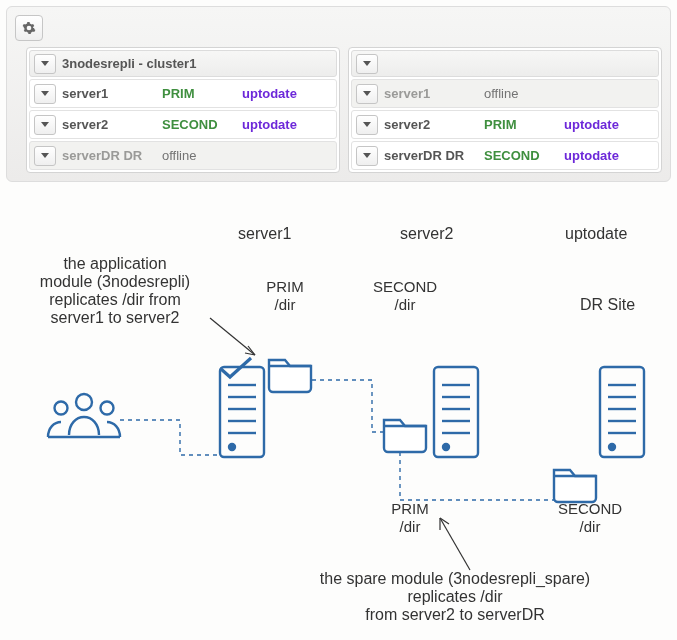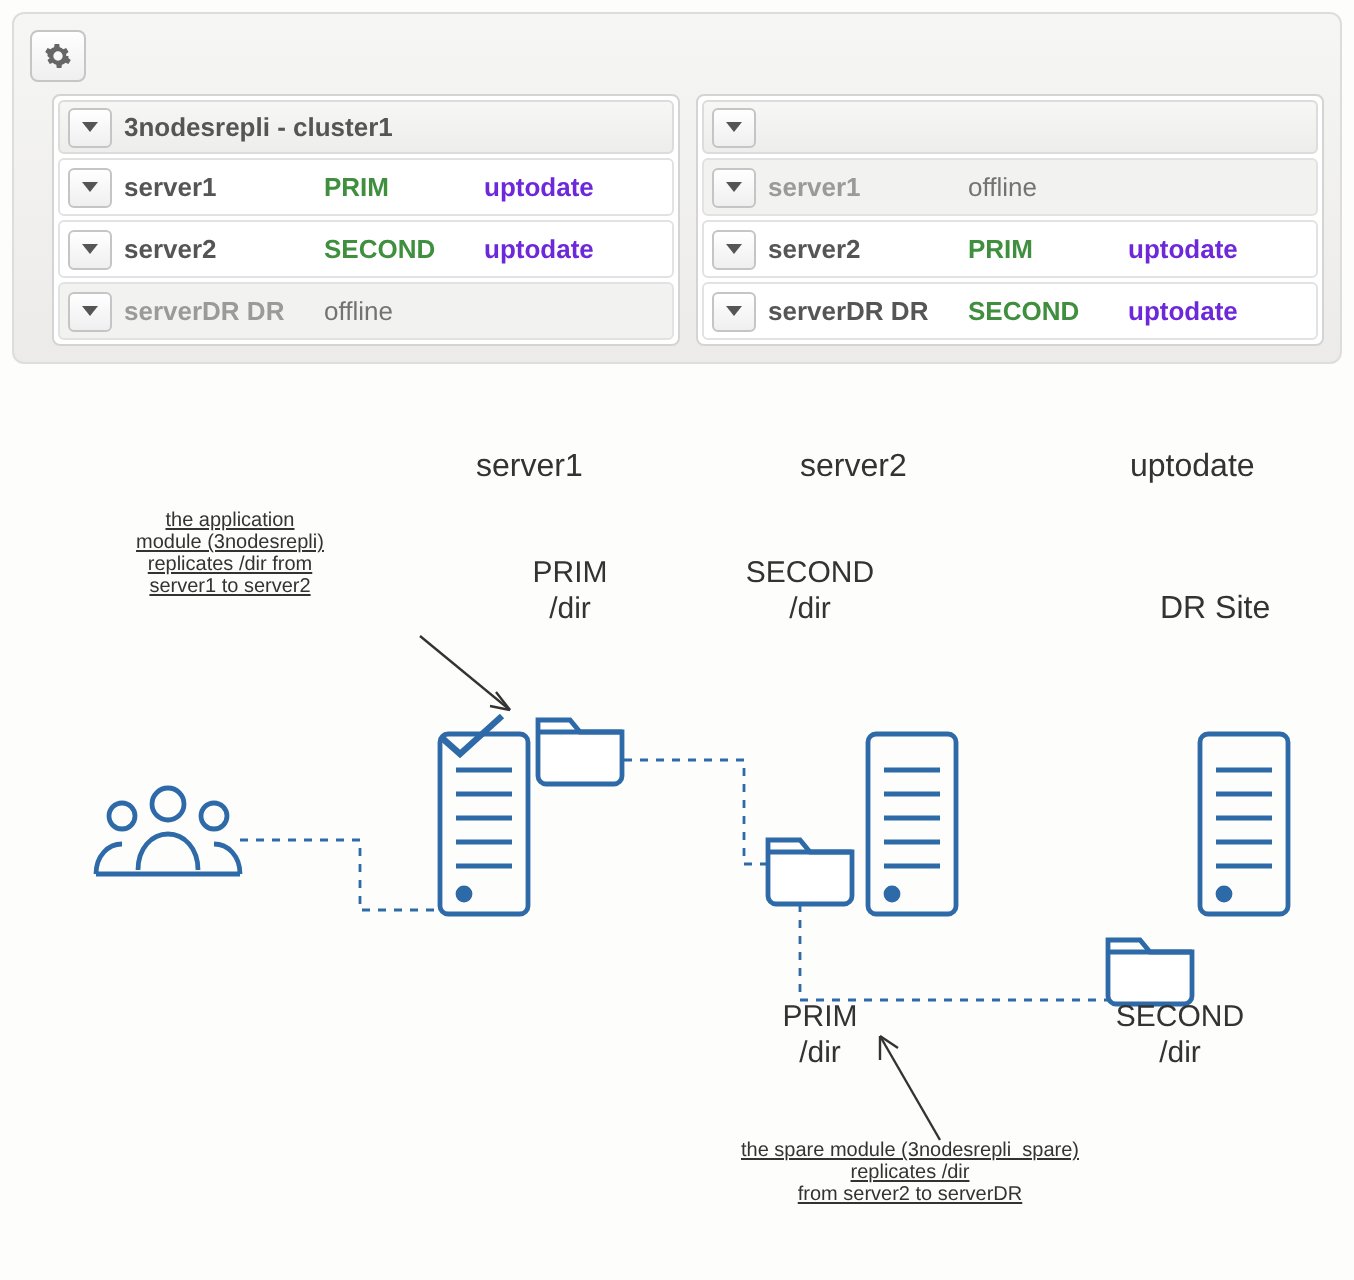--- a/index.html
+++ b/index.html
@@ -114,21 +114,21 @@
     left: 0; right: 0; top: 200px; bottom: 0;
   }
   .lbl {
     position: absolute;
     font-family: "Segoe UI", Verdana, sans-serif;
     color: #333;
     font-size: 16px;
     white-space: nowrap;
   }
   .lbl.small { font-size: 15px; line-height: 1.2; }
-  .lbl.ann { font-size: 10px; text-align: center; text-decoration: underline; }
+  .lbl.ann { font-size: 16px; text-align: center; }
   .center { text-align: center; }
   
   .ico {
     position: absolute;
     color: #2e6aa8;
   }
   .ico svg { display: block; }
 </style>
 </head>
 <body>

